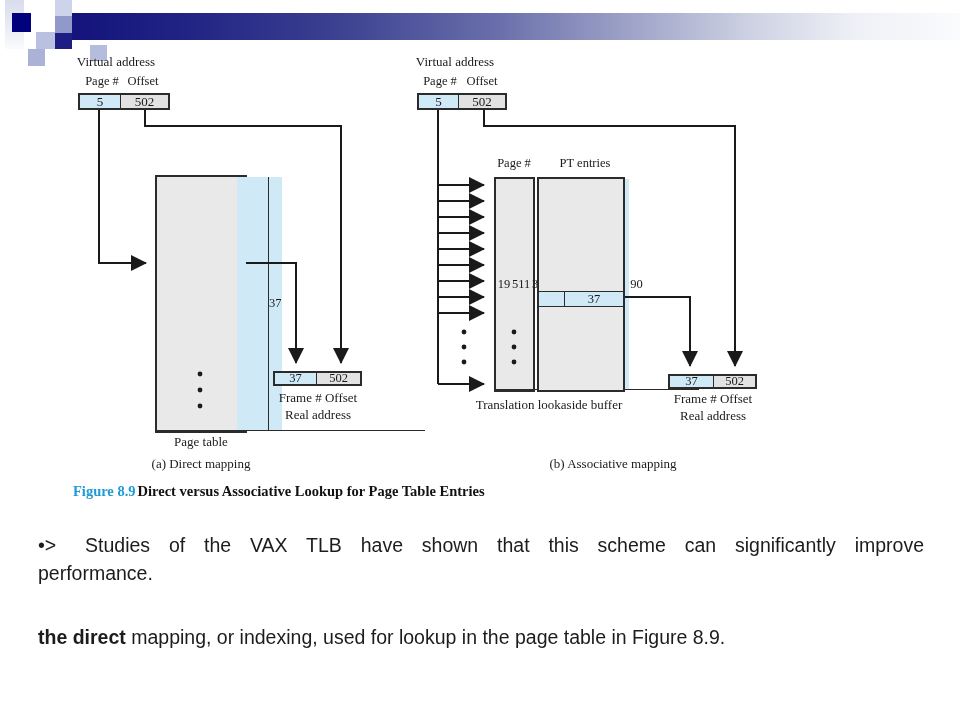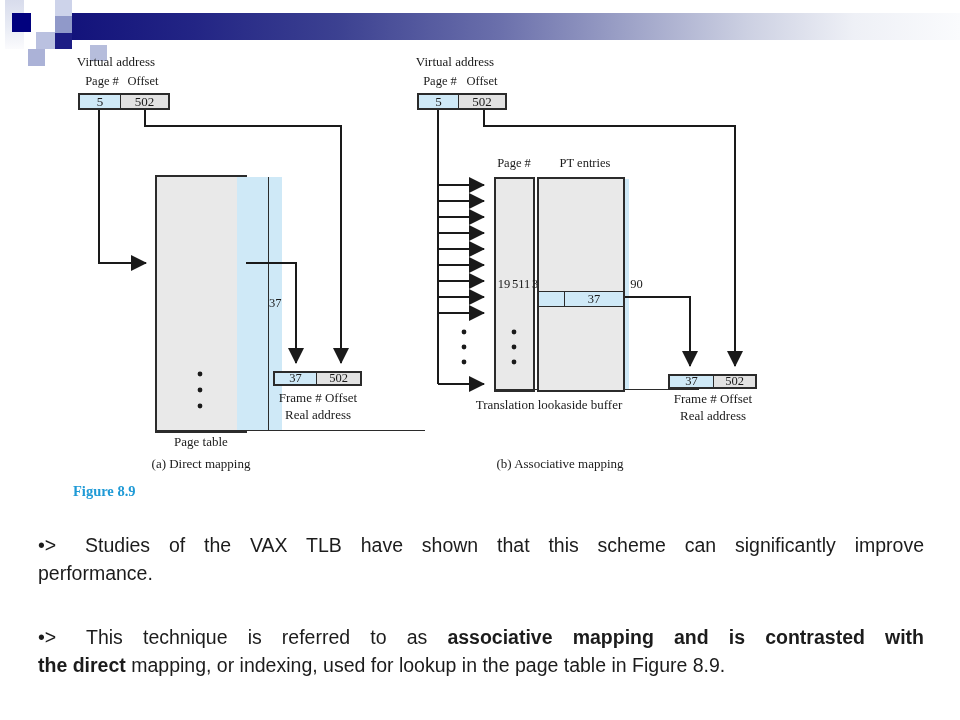--- a/index.html
+++ b/index.html
@@ -134,21 +134,21 @@
     </div>
   </div>
   <div class="lbl" style="left:549px;top:397px;">Translation lookaside buffer</div>
 
   <div class="cellbox" style="left:668px;top:374px;width:89px;height:15px;">
     <div class="cell c-blue subcell" style="width:44px;font-size:12.5px;">37</div>
     <div class="cell c-gray" style="flex:1;font-size:12.5px;">502</div>
   </div>
   <div class="lbl" style="left:713px;top:391px;">Frame # Offset</div>
   <div class="lbl" style="left:713px;top:408px;">Real address</div>
-  <div class="lbl" style="left:560px;top:456px;">(b) Associative mapping</div>
+  <div class="lbl" style="left:613px;top:456px;">(b) Associative mapping</div>
 
   <svg class="wires" width="960" height="530" viewBox="0 0 960 530">
     <defs>
       <marker id="ah" markerWidth="10" markerHeight="10" refX="7.5" refY="4" orient="auto">
         <path d="M0,0 L8,4 L0,8 z" fill="#1a1a1a"></path>
       </marker>
     </defs>
     <g stroke="#1a1a1a" stroke-width="2" fill="none">
 
       <path d="M99,110 V263 H146" marker-end="url(#ah)"></path>
@@ -185,38 +185,34 @@
         <circle cx="464" cy="362" r="2.4"></circle>
 
       <circle cx="514" cy="332" r="2.4"></circle>
         <circle cx="514" cy="347" r="2.4"></circle>
         <circle cx="514" cy="362" r="2.4"></circle>
     </g>
   </svg>
 
   <div class="figcap">
     <span class="fignum">Figure 8.9</span>
+    <span class="figtitle">Direct versus Associative Lookup for Page Table Entries</span>
   </div>
 
   <div class="bullets">
     <div class="bpara">
       <div class="bline jfull">
         <span class="marker">•&gt;</span>
         <span>Studies of the VAX TLB have shown that this scheme can significantly improve</span>
       </div>
       <div class="bline">
         <span>performance.</span>
       </div>
     </div>
     <div class="bpara">
-      <div class="bline jfull">
-        <span class="marker">•&gt;</span>
-        <span>This technique is referred to as</span>
-        <span class="b">associative mapping and is contrasted with</span>
-      </div>
       <div class="bline">
         <span class="b">the direct</span>
         <span>mapping, or indexing, used for lookup in the page table in Figure 8.9.</span>
       </div>
     </div>
   </div>
 
 </div>
 
 </body></html>

